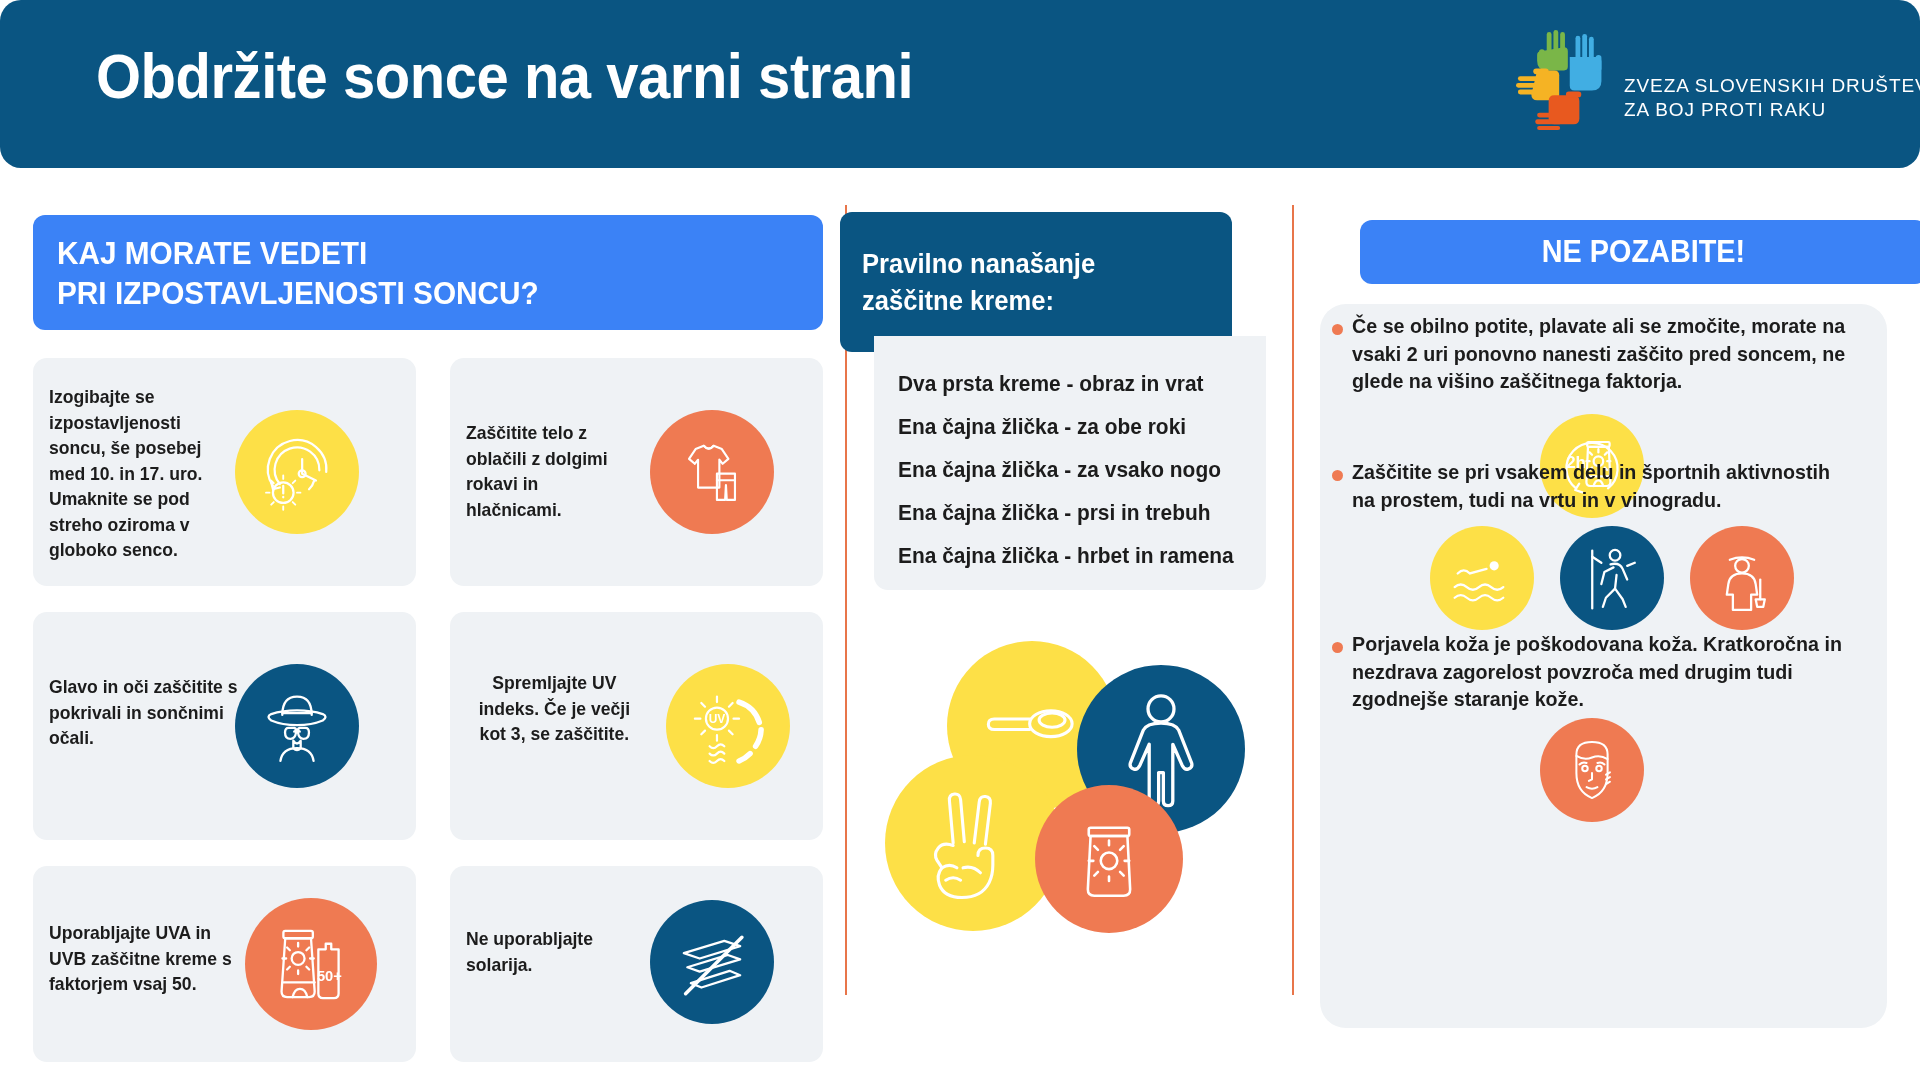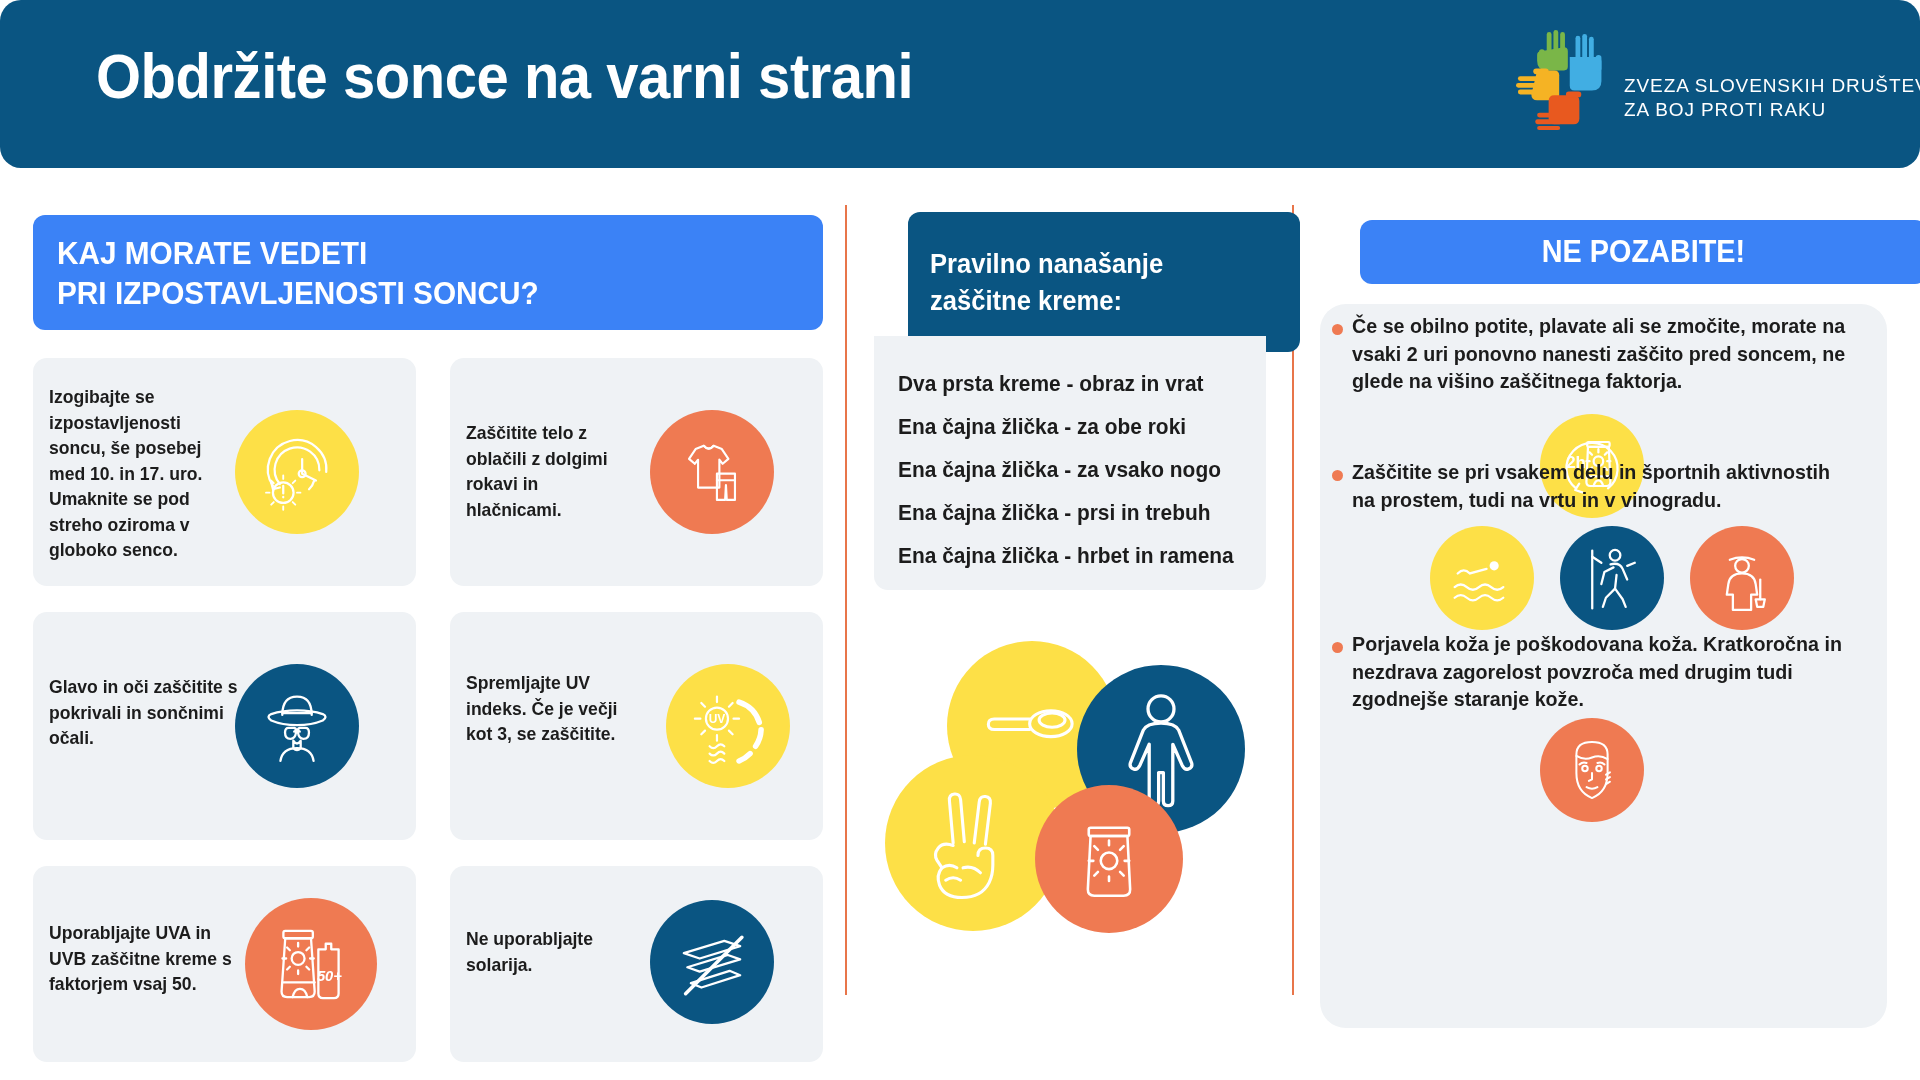--- a/index.html
+++ b/index.html
@@ -185,41 +185,41 @@
         <path d="M34 36 l32 0"></path>
         <path d="M41 52 q-4 0 -4 5 q0 7 6 7 q5 0 6 -7 q1 -4 -2 -5 z"></path>
         <path d="M59 52 q4 0 4 5 q0 7 -6 7 q-5 0 -6 -7 q-1 -4 2 -5 z"></path>
         <path d="M47 56 q3 -2 6 0"></path>
         <path d="M46 66 q4 6 8 0 l0 8 q-4 4 -8 0 z"></path>
         <path d="M32 88 q2 -14 18 -14 q16 0 18 14"></path>
       </svg>
     </div>
   </div>
 
-  <div class="card" style="left:450px; top:612px; width:373px; height:228px;">
+  <div class="card" style="left:450px; top:612px; width:373px; height:228px;text-align:center;">
     <div class="card-text" style="left:16px; top:58px; width:186px; font-size:18.5px; line-height:25.5px;">Spremljajte UV indeks. Če je večji kot 3, se zaščitite.</div>
     <div class="icon-circle c-lblue" style="left:216px; top:52px; width:124px; height:124px;">
       <svg width="92" height="92" viewBox="0 0 100 100" fill="none" stroke="#fff" stroke-width="2.4" stroke-linecap="round">
         <circle cx="38" cy="42" r="12"></circle>
         <text x="38" y="47" font-family="Liberation Sans, sans-serif" font-size="13" font-weight="bold" fill="#fff" stroke="none" text-anchor="middle">UV</text>
         <path d="M38 24 l0 -6 M38 60 l0 6 M20 42 l-6 0 M56 42 l6 0"></path>
         <path d="M25 29 l-4 -4 M51 55 l4 4 M51 29 l4 -4 M25 55 l-4 4"></path>
         <path d="M30 72 q4 4 8 0 q4 -4 8 0"></path>
         <path d="M30 80 q4 4 8 0 q4 -4 8 0"></path>
         <path d="M30 88 q4 4 8 0 q4 -4 8 0"></path>
         <path d="M62 24 A34 34 0 0 1 84 46" stroke-width="6"></path>
         <path d="M86 54 A34 34 0 0 1 80 72" stroke-width="6"></path>
         <path d="M74 80 A34 34 0 0 1 62 88" stroke-width="6"></path>
       </svg>
     </div>
   </div>
 
   <div class="card" style="left:33px; top:866px; width:383px; height:196px;">
     <div class="card-text" style="left:16px; top:54px; width:208px; font-size:18.5px; line-height:25.5px;">Uporabljajte UVA in UVB zaščitne kreme s faktorjem vsaj 50.</div>
-    <div class="icon-circle c-orange" style="left:212px; top:32px; width:132px; height:132px;font-style:italic;">
+    <div class="icon-circle c-orange" style="left:212px; top:32px; width:132px; height:132px;">
       <svg width="92" height="92" viewBox="0 0 100 100" fill="none" stroke="#fff" stroke-width="2.5" stroke-linejoin="round" stroke-linecap="round">
         <rect x="20" y="14" width="32" height="8" rx="2"></rect>
         <path d="M22 22 l28 0 l4 58 q0 6 -6 6 l-24 0 q-6 0 -6 -6 z"></path>
         <path d="M20 70 l34 0"></path>
         <path d="M30 86 q2 -9 8 -9 q6 0 8 9"></path>
         <circle cx="36" cy="44" r="7"></circle>
         <path d="M36 31 l0 -4 M36 57 l0 4 M23 44 l-4 0 M49 44 l4 0"></path>
         <path d="M27 35 l-3 -3 M45 53 l3 3 M45 35 l3 -3 M27 53 l-3 3"></path>
         <path d="M58 34 l8 0 l0 -6 l6 0 l0 6 l8 0 l0 48 q0 5 -5 5 l-12 0 q-5 0 -5 -5 z"></path>
         <text x="70" y="68" font-family="Liberation Sans, sans-serif" font-size="16" font-weight="bold" fill="#fff" stroke="none" text-anchor="middle">50+</text>
@@ -232,21 +232,21 @@
     <div class="icon-circle c-dblue" style="left:200px; top:34px; width:124px; height:124px;">
       <svg width="88" height="88" viewBox="0 0 100 100" fill="none" stroke="#fff" stroke-width="2.6" stroke-linejoin="round" stroke-linecap="round">
         <path d="M18 40 l46 -14 l18 6 l-46 14 z"></path>
         <path d="M22 56 l46 -14 l14 5 l-46 14 z"></path>
         <path d="M26 74 l44 -14 l12 5 l-44 14 z"></path>
         <path d="M84 22 L20 86" stroke-width="4"></path>
       </svg>
     </div>
   </div>
 
-  <div class="hdr-band hdr-blue" style="left:908px; top:212px; width:392px; height:140px; padding-left:22px;">
+  <div class="hdr-band hdr-blue" style="left:840px; top:212px; width:392px; height:140px; padding-left:22px;">
     <div class="ln" style="font-size:27.5px; line-height:37px;">Pravilno nanašanje</div>
     <div class="ln" style="font-size:27.5px; line-height:37px;">zaščitne kreme:</div>
   </div>
 
   <div class="mid-panel" style="left:874px; top:336px; width:392px; height:254px;">
     <div class="mid-item" style="left:24px; top:35px;">Dva prsta kreme - obraz in vrat</div>
     <div class="mid-item" style="left:24px; top:78px;">Ena čajna žlička - za obe roki</div>
     <div class="mid-item" style="left:24px; top:121px;">Ena čajna žlička - za vsako nogo</div>
     <div class="mid-item" style="left:24px; top:164px;">Ena čajna žlička - prsi in trebuh</div>
     <div class="mid-item" style="left:24px; top:207px;">Ena čajna žlička - hrbet in ramena</div>

